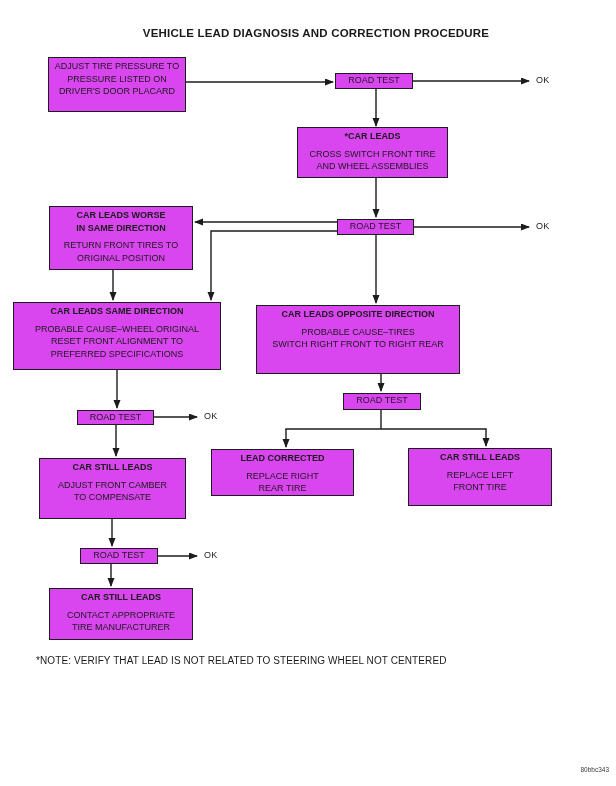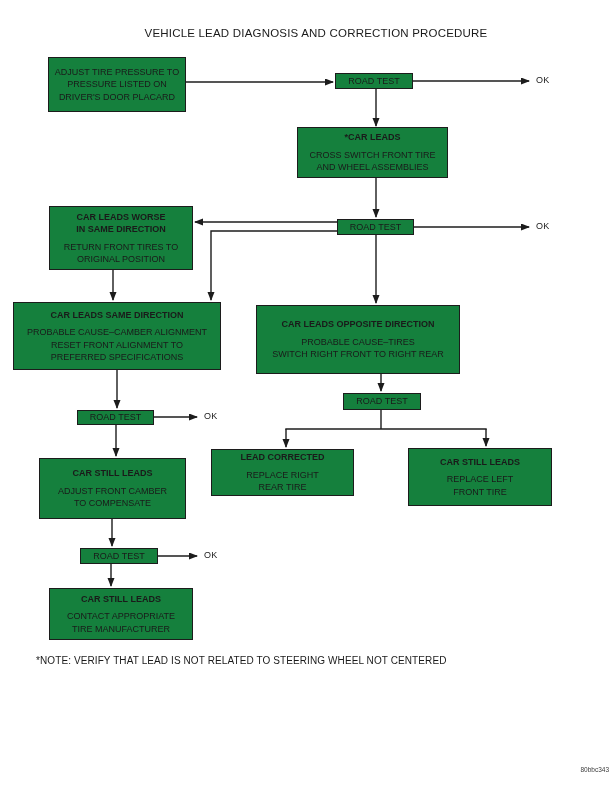--- a/index.html
+++ b/index.html
@@ -14,32 +14,31 @@
   }
   .diagram-title {
     position: absolute;
     top: 27px;
     left: 0;
     width: 616px;
     text-align: center;
     padding-left: 16px;
     box-sizing: border-box;
     font-size: 11.5px;
-    font-weight: normal;
+    font-weight: bold;
     letter-spacing: 0.2px;
     white-space: nowrap;
   }
   .node {
     position: absolute;
     box-sizing: border-box;
     border: 1.5px solid #1c1c1c;
-    background: #15803d;
+    background: #d946ef;
     display: flex;
     flex-direction: column;
-    justify-content: center;
     align-items: center;
     text-align: center;
     font-size: 9px;
     line-height: 12.5px;
     padding: 2px;
   }
   .node-title { font-weight: bold; white-space: pre-line; }
   .node-body  { white-space: pre-line; margin-top: 5px; }
   .rt { font-size: 9px; padding: 0; }
   .ok-label {
@@ -145,21 +144,21 @@
 
   <div class="node" style="left:49px; top:206px; width:144px; height:64px;">
     <div class="node-title">CAR LEADS WORSE
 IN SAME DIRECTION</div>
     <div class="node-body">RETURN FRONT TIRES TO
 ORIGINAL POSITION</div>
   </div>
 
   <div class="node" style="left:13px; top:302px; width:208px; height:68px;">
     <div class="node-title">CAR LEADS SAME DIRECTION</div>
-    <div class="node-body">PROBABLE CAUSE–CAMBER ALIGNMENT
+    <div class="node-body">PROBABLE CAUSE–WHEEL ORIGINAL
 RESET FRONT ALIGNMENT TO
 PREFERRED SPECIFICATIONS</div>
   </div>
 
   <div class="node" style="left:256px; top:305px; width:204px; height:69px;">
     <div class="node-title">CAR LEADS OPPOSITE DIRECTION</div>
     <div class="node-body">PROBABLE CAUSE–TIRES
 SWITCH RIGHT FRONT TO RIGHT REAR</div>
   </div>
 

